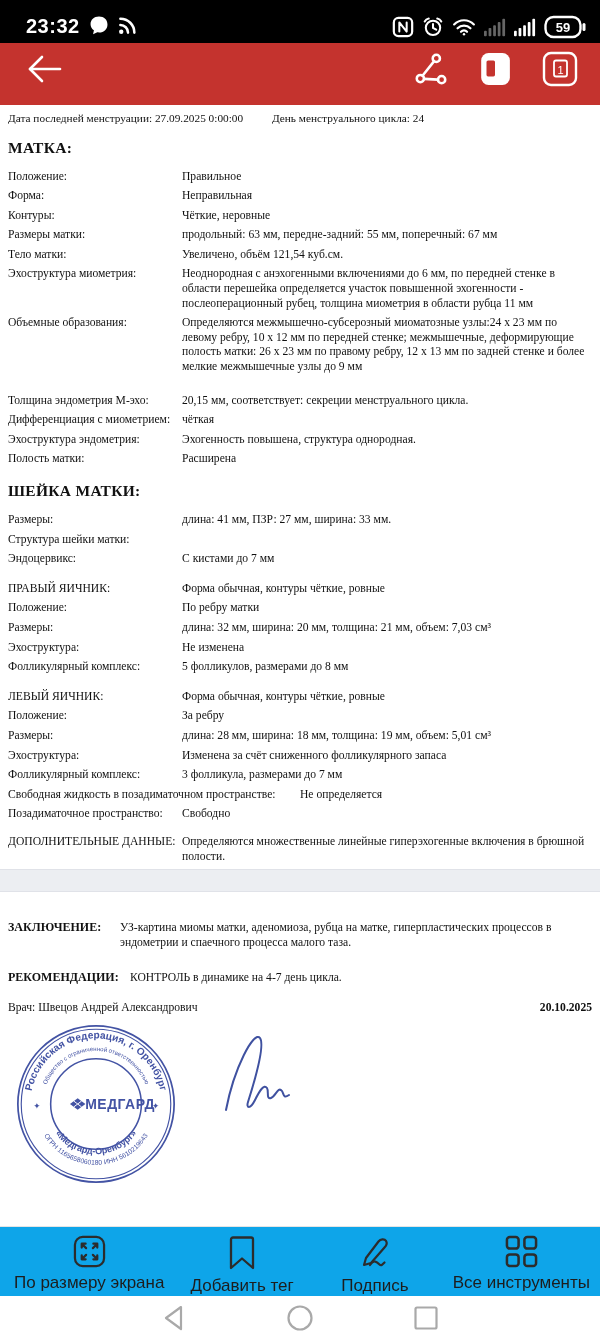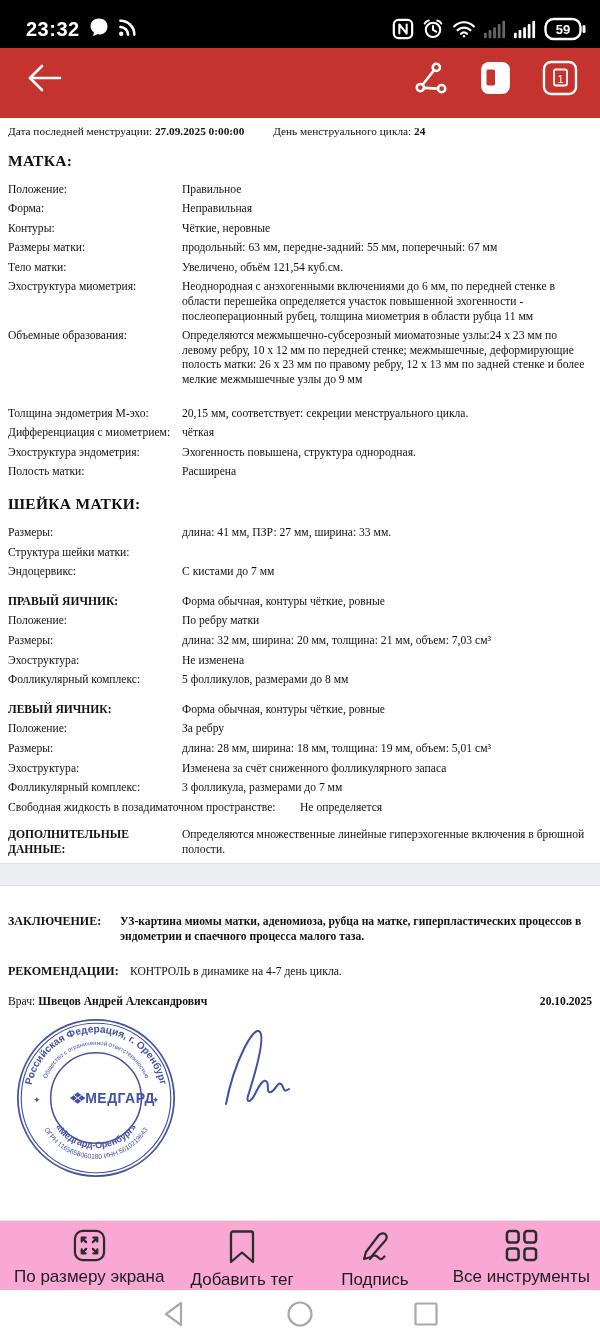--- a/index.html
+++ b/index.html
@@ -19,21 +19,21 @@
              color:#fff; padding:0 22px 10px 24px; }
   .tb-right { margin-left:auto; display:flex; align-items:center; gap:30px; }
   .tb-btn { display:flex; align-items:center; justify-content:center; cursor:pointer; }
 
   
   .docarea { background:#fff; flex:1; position:relative; }
   .page1 { min-height:676px; padding:7px 8px 0 8px;
            font-family:"Liberation Serif", serif; font-size:11.6px; color:#111; }
   .infoline { font-size:11.3px; margin-bottom:2px; }
   .infoline .seg2 { margin-left:26px; }
-  .b { font-weight:bold; }
+  .b { font-weight:normal; }
   .h { font-weight:bold; font-size:15.5px; letter-spacing:.3px;
        margin:15px 0 13px 0; }
   .r { display:flex; margin-bottom:5px; line-height:14.6px; }
   .r .lb { flex:0 0 174px; }
   .r .vl { flex:1; padding-right:4px; }
   .r.wide .lb { flex:0 0 292px; }
 
   .pagebreak { height:23px; background:#eceef2; border-top:1px solid #e0e2e8;
                border-bottom:1px solid #e0e2e8; }
 
@@ -44,21 +44,21 @@
   .crow .cvl { flex:1; padding-right:4px; }
   .doctor-row { display:flex; margin-top:16px; align-items:baseline; }
   .doctor-date { margin-left:auto; font-weight:bold; }
   .stamp-row { display:flex; margin-top:8px; align-items:flex-start; }
   .stamp-wrap { margin-left:6px; }
   .sign-wrap { margin-left:36px; margin-top:6px; }
 
   
   .btoolbar { height:86px; border-top:1px solid #e4e4e4; display:flex;
               align-items:flex-start; justify-content:space-between;
-              padding:8px 10px 0 14px; background:#f9a8d4; }
+              padding:8px 10px 0 14px; background:#0ea5e9; }
   .bt-item { display:flex; flex-direction:column; align-items:center; gap:5px;
              color:#1d1d1d; cursor:pointer; min-width:110px; }
   .bt-item svg { display:block; color:#2c2c2c; }
   .bt-label { font-size:17px; text-align:center; line-height:20px; }
 
   .navbar { height:67px; display:flex; align-items:center; justify-content:center;
             gap:96px; background:#fff; }
   .nav-btn { display:flex; align-items:center; justify-content:center; cursor:pointer;
              color:#a9a9a9; }
 </style>
@@ -272,20 +272,24 @@
             <span class="lb">Эхоструктура:</span>
             <span class="vl">Изменена за счёт сниженного фолликулярного запаса</span>
           </div>
           <div class="r">
             <span class="lb">Фолликулярный комплекс:</span>
             <span class="vl">3 фолликула, размерами до 7 мм</span>
           </div>
           <div class="r wide">
             <span class="lb">Свободная жидкость в позадиматочном пространстве:</span>
             <span class="vl">Не определяется</span>
+          </div>
+          <div class="r">
+            <span class="lb">Позадиматочное пространство:</span>
+            <span class="vl">Свободно</span>
           </div>
           <div style="height: 8px;"></div>
           <div class="r">
             <span class="lb b">ДОПОЛНИТЕЛЬНЫЕ ДАННЫЕ:</span>
             <span class="vl">Определяются множественные линейные гиперэхогенные включения в брюшной полости.</span>
           </div>
         </div>
     </div>
 
     <div class="pagebreak"></div>

